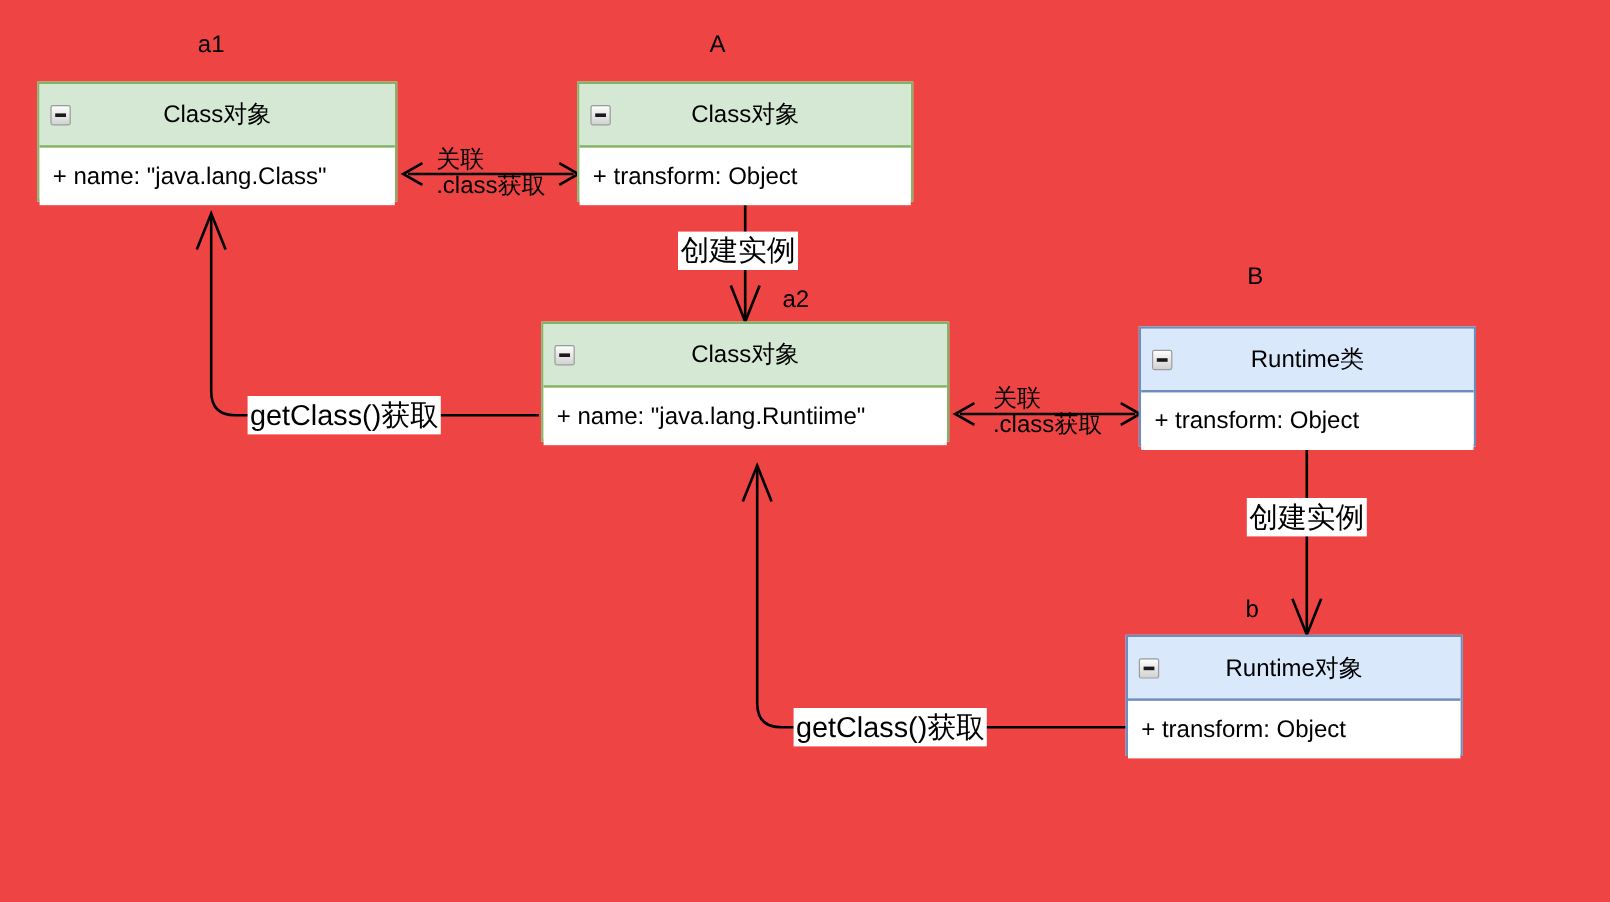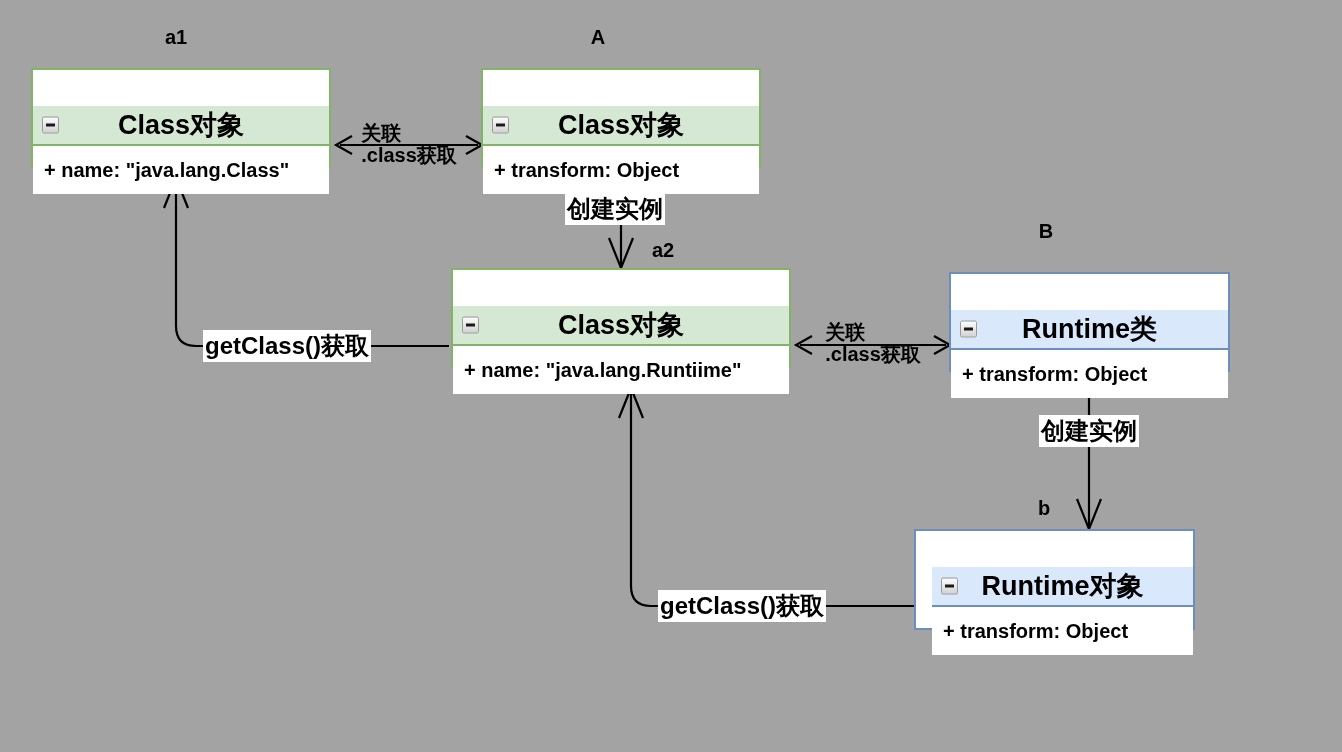--- a/index.html
+++ b/index.html
@@ -9,46 +9,44 @@
     background: #ffffff;
   }
   body {
     font-family: "Liberation Sans", "DejaVu Sans", sans-serif;
     -webkit-font-smoothing: antialiased;
   }
   #canvas {
     position: relative;
     width: 1342px;
     height: 752px;
-    background: #a3a3a3;
+    background: #ef4444;
     overflow: hidden;
-    font-weight: bold;
   }
   
   .uml-box {
     position: absolute;
     box-sizing: border-box;
     border: 2px solid #000;
     background: #ffffff;
     z-index: 5;
   }
   .uml-box.green { border-color: #82b366; }
   .uml-box.blue  { border-color: #6c8ebf; }
 
   .uml-header {
     position: relative;
     box-sizing: border-box;
-    height: 40px;
+    height: 53px;
     display: flex;
     align-items: center;
     justify-content: center;
-    font-size: 27px;
+    font-size: 20px;
     color: #000000;
     border-bottom: 2px solid #000;
-    margin-top: 36px;
   }
   .green .uml-header { background: #d5e8d4; border-bottom-color: #82b366; }
   .blue  .uml-header { background: #dae8fc; border-bottom-color: #6c8ebf; }
 
   .uml-body {
     box-sizing: border-box;
     height: 48px;
     display: flex;
     align-items: center;
     padding-left: 11px;
@@ -178,21 +176,21 @@
   </div>
 
   <div class="uml-box blue" style="left:949px; top:272px; width:281px; height:100px;">
     <div class="uml-header">
       <span class="collapse-icon"></span>
       <span>Runtime类</span>
     </div>
     <div class="uml-body">+ transform: Object</div>
   </div>
 
-  <div class="uml-box blue" style="left:914px; top:529px; width:281px; height:101px;padding-left:16px;">
+  <div class="uml-box blue" style="left:938px; top:529px; width:281px; height:101px;">
     <div class="uml-header">
       <span class="collapse-icon"></span>
       <span>Runtime对象</span>
     </div>
     <div class="uml-body">+ transform: Object</div>
   </div>
 
   <div class="lbl two-line ctr" style="left:409px; top:122px;">
     <div>关联</div>
     <div>.class获取</div>

